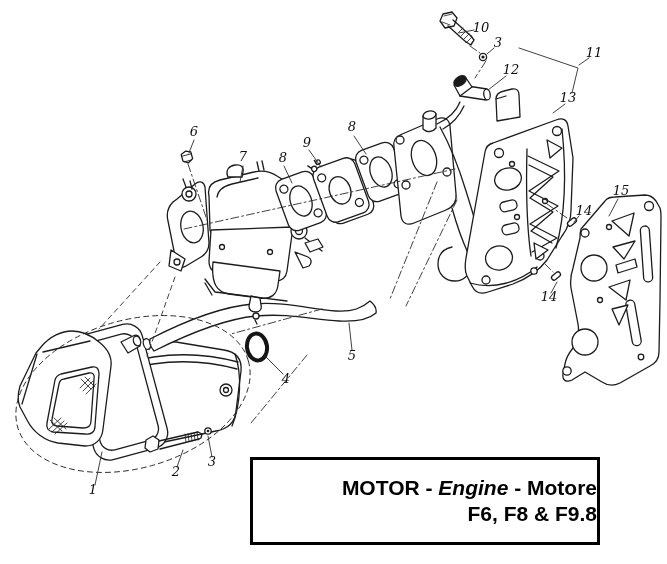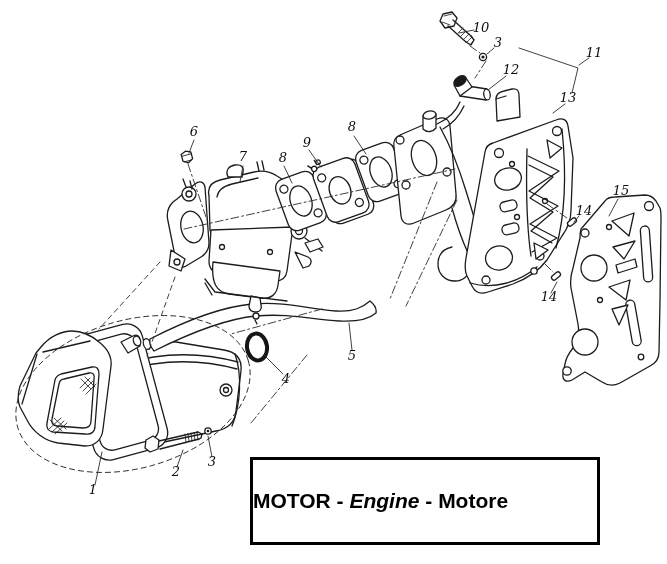--- a/index.html
+++ b/index.html
@@ -8,21 +8,21 @@
   #stage svg{position:absolute;left:0;top:0;}
   .ln{fill:#fff;stroke:#1c1c1c;stroke-width:1.3;stroke-linejoin:round;stroke-linecap:round;}
   .lno{fill:none;stroke:#1c1c1c;stroke-width:1.3;stroke-linejoin:round;stroke-linecap:round;}
   .fine{fill:none;stroke:#1c1c1c;stroke-width:.8;stroke-linecap:round;}
   .thin{fill:none;stroke:#2b2b2b;stroke-width:.9;stroke-linecap:round;}
   .dd{stroke-dasharray:8 3 2 3;}
   .dsh{stroke-dasharray:5 4;}
   .callout{font:italic 13px "DejaVu Serif",serif;fill:#0d0d0d;text-anchor:middle;}
   #titlebox{position:absolute;left:250px;top:457px;width:344px;height:82px;
             border:3px solid #000;background:#fff;display:flex;flex-direction:column;
-            align-items:flex-start;justify-content:center;line-height:1.25;}
+            align-items:flex-end;justify-content:center;line-height:1.25;}
   .t1,.t2{font-weight:bold;font-size:21px;color:#000;white-space:pre;}
   .it{font-style:italic;}
 </style>
 </head>
 <body>
 
 <div id="stage">
 <svg width="667" height="564" viewBox="0 0 667 564">
 
   <g>
@@ -278,14 +278,15 @@
     <text class="callout" x="594" y="57">11</text>
     <text class="callout" x="568" y="102">13</text>
     <text class="callout" x="584" y="215">14</text>
     <text class="callout" x="621" y="195">15</text>
     <text class="callout" x="549" y="301">14</text>
   </g>
 </svg>
 
 <div id="titlebox">
   <div class="t1"><span>MOTOR - </span><span class="it">Engine</span><span> - Motore</span></div>
+  <div class="t2">F6, F8 &amp; F9.8</div>
 </div>
 </div>
 
 </body></html>

